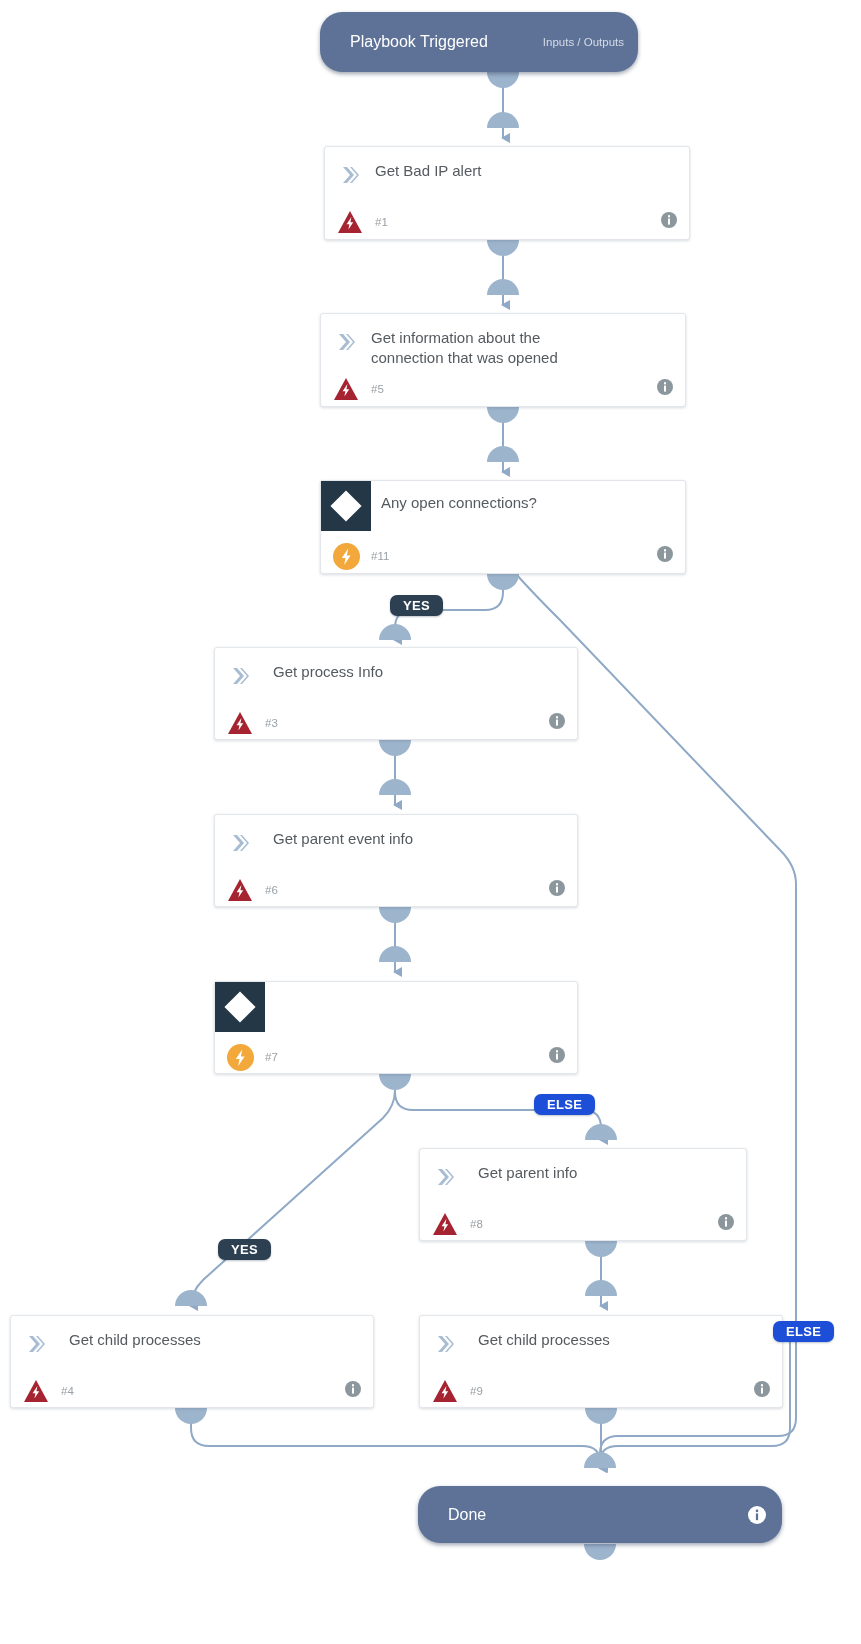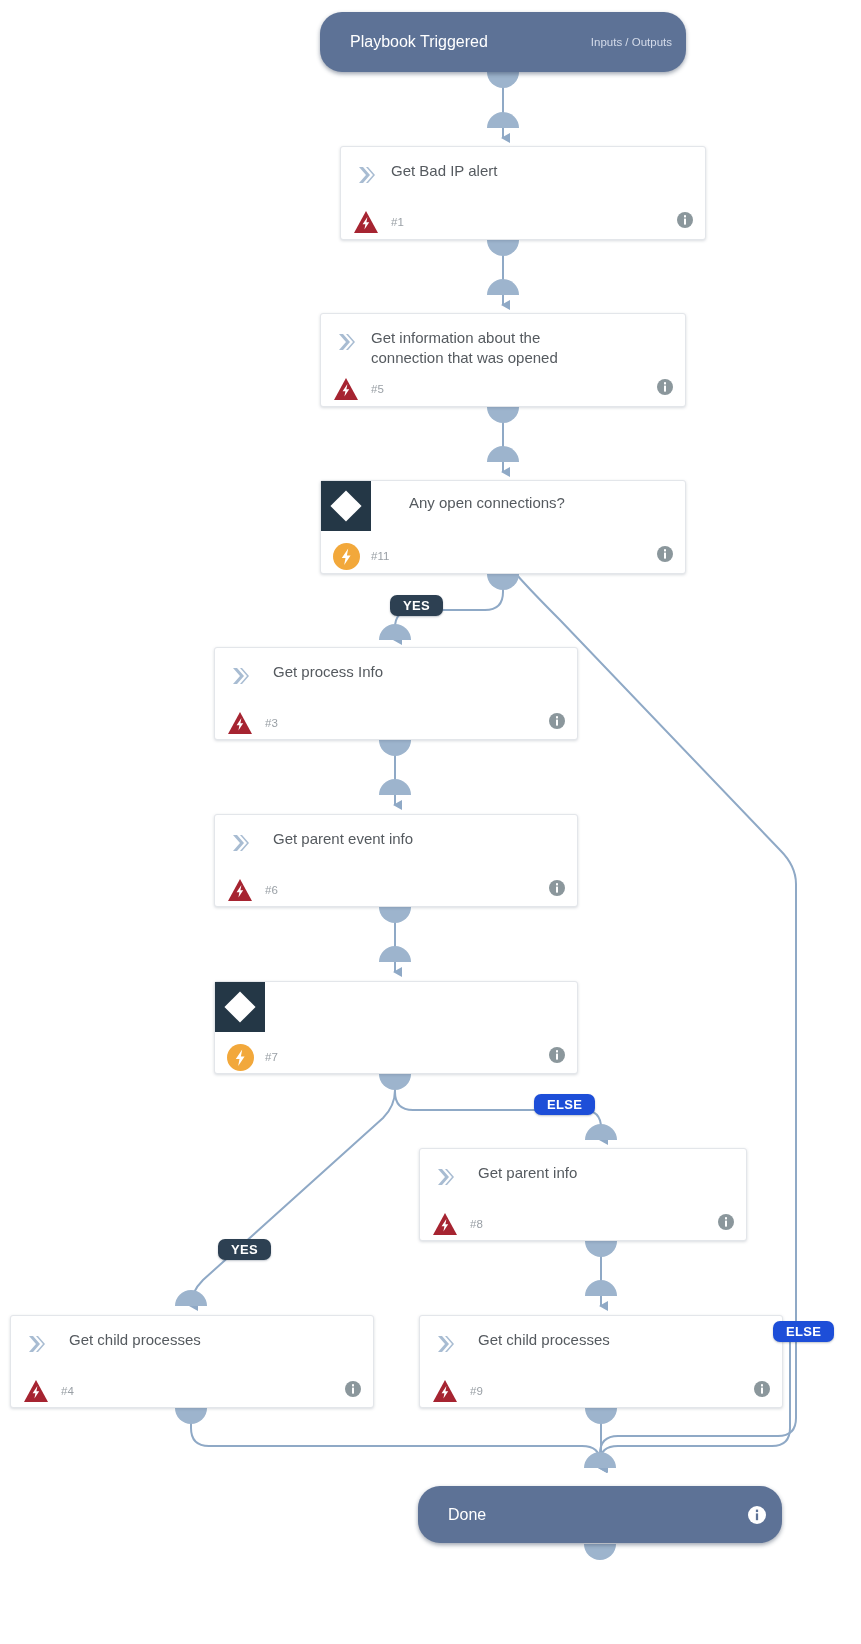--- a/index.html
+++ b/index.html
@@ -208,26 +208,26 @@
       <path d="M585,1241 a16,16 0 0 0 32,0 z"></path>
       <path d="M585,1296 a16,16 0 0 1 32,0 z"></path>
       <path d="M175,1306 a16,16 0 0 1 32,0 z"></path>
       <path d="M175,1408 a16,16 0 0 0 32,0 z"></path>
       <path d="M585,1408 a16,16 0 0 0 32,0 z"></path>
       <path d="M584,1468 a16,16 0 0 1 32,0 z"></path>
       <path d="M584,1544 a16,16 0 0 0 32,0 z"></path>
     </g>
   </svg>
 
-  <div class="pill" style="left:320px; top:12px; width:366px; height:60px;">
+  <div class="pill" style="left:320px; top:12px; width:318px; height:60px;">
     <span class="pill-title">Playbook Triggered</span>
     <span class="pill-sub">Inputs / Outputs</span>
   </div>
 
-  <div class="card" style="left:340px; top:146px; width:366px; height:94px;">
+  <div class="card" style="left:324px; top:146px; width:366px; height:94px;">
     <div class="card-top">
       <span class="ic-chevron">
         <svg width="20" height="20" viewBox="0 0 20 20">
           <path d="M3,2 L10,10 L3,18 L7,18 L14,10 L7,2 Z" fill="#a8bcd2"></path>
           <path d="M10,2 L17,10 L10,18 L12,18 L19,10 L12,2 Z" fill="#a8bcd2"></path>
         </svg>
       </span>
       <span class="card-title">Get Bad IP alert</span>
     </div>
     <div class="card-bottom">
@@ -270,21 +270,21 @@
         <svg width="16" height="16" viewBox="0 0 16 16">
           <circle cx="8" cy="8" r="8" fill="#8b979c"></circle>
           <rect x="7" y="6.6" width="2" height="6" fill="#ffffff"></rect>
           <rect x="7" y="3.2" width="2" height="2.2" fill="#ffffff"></rect>
         </svg>
       </span>
     </div>
   </div>
 
   <div class="card" style="left:320px; top:480px; width:366px; height:94px;">
-    <div class="card-top" style="padding-top:0;gap:28px;">
+    <div class="card-top" style="padding-top:0;">
       <span class="ic-decision">
         <span class="dia"></span>
       </span>
       <span class="card-title" style="padding-left:10px;">Any open connections?</span>
     </div>
     <div class="card-bottom">
       <span class="sev-slot">
         <svg class="ic-bolt" width="27" height="27" viewBox="0 0 27 27">
           <circle cx="13.5" cy="13.5" r="13.5" fill="#f2a83b"></circle>
           <path d="M15.2,5.5 L8.8,15.1 L12.5,15.1 L11.2,22.1 L17.6,12.4 L13.9,12.4 Z" fill="#ffffff"></path>

